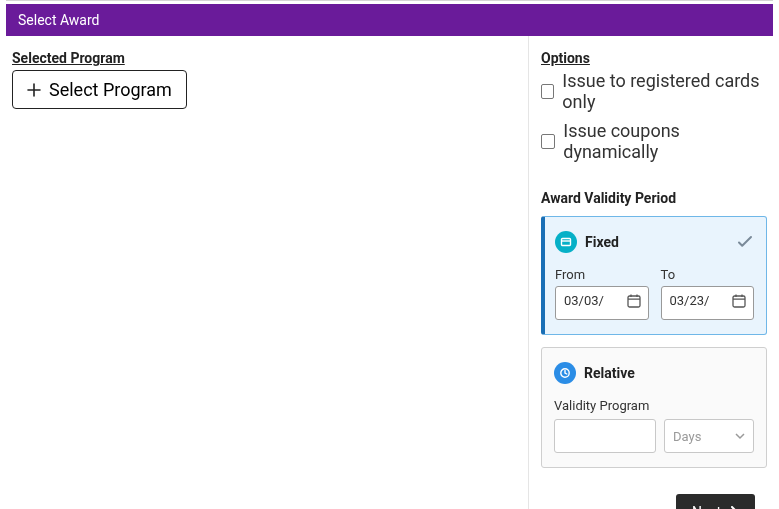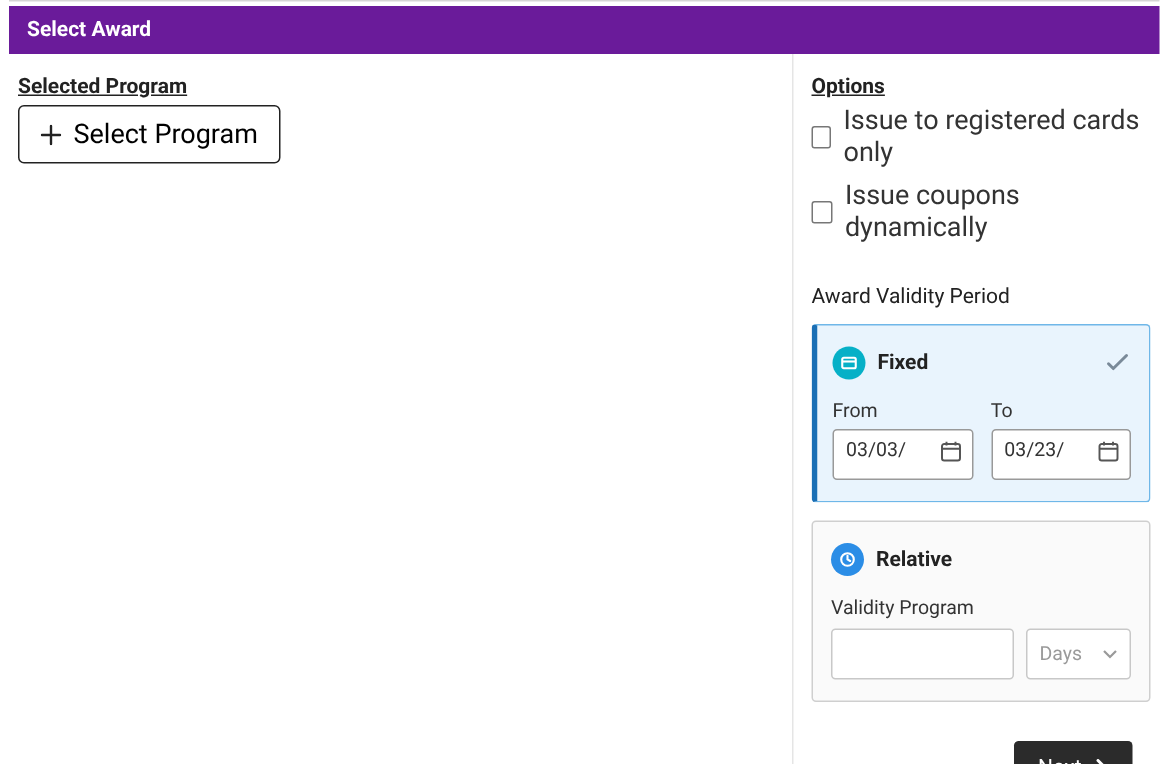--- a/index.html
+++ b/index.html
@@ -3,21 +3,21 @@
 <meta charset="utf-8">
 <style>
   * { box-sizing: border-box; font-family: -apple-system, BlinkMacSystemFont, "Segoe UI", Roboto, Arial, sans-serif; }
   body { margin: 0; padding: 0; background: #fff; width: 779px; }
   .page { width: 779px; }
   .topbar { border-top: 1px solid #d5d5d5; height: 4px; margin: 0 6px; }
   .header {
     background: #6a1b9a;
     color: #fff;
     padding: 8px 12px;
-    font-weight: 700;
+    font-weight: 400;
     font-size: 14px;
     margin: 0 6px 0 6px;
   }
   .body { display: flex; }
   .left {
     flex: 1;
     padding: 14px 12px;
     border-right: 1px solid #e5e5e5;
   }
   .right {
@@ -43,21 +43,21 @@
     cursor: pointer;
   }
   .plus { font-size: 16px; line-height: 1; }
   .checkbox-row {
     display: flex; align-items: center; gap: 8px;
     font-size: 18px; color: #333; margin-bottom: 8px;
   }
   .checkbox {
     width: 15px; height: 15px; border: 1.5px solid #777; border-radius: 2px;
   }
-  .sub-title { font-weight: 400; font-size: 14px; color: #222; margin-top: 28px; margin-bottom: 10px; }
+  .sub-title { font-weight: 700; font-size: 14px; color: #222; margin-top: 28px; margin-bottom: 10px; }
   .card {
     border: 1px solid #cfcfcf; border-radius: 3px; padding: 14px 12px; background: #fafafa;
     margin-bottom: 12px;
   }
   .card.selected {
     border: 1px solid #6fb7e8;
     border-left: 4px solid #1a6fb5;
     background: #e9f4fd;
     padding-left: 10px;
   }
@@ -83,21 +83,21 @@
     gap: 14px;
   }
   .date-input .val { width: 44px; overflow: hidden; white-space: nowrap; }
   .cal { color: #555; flex-shrink: 0; }
   .rel-label { font-size: 13px; color: #333; margin-bottom: 6px; }
   .rel-row { display: flex; gap: 8px; }
   .rel-input {
     flex: 1; height: 34px; border: 1px solid #c8c8c8; border-radius: 3px; background: #fff;
   }
   .rel-select {
-    width: 70px; height: 34px; border: 1px solid #c8c8c8; border-radius: 3px; background: #fff;
+    width: 90px; height: 34px; border: 1px solid #c8c8c8; border-radius: 3px; background: #fff;
     display: flex; align-items: center; justify-content: space-between; padding: 0 8px;
     font-size: 13px; color: #9a9a9a;
   }
   .footer {
     display: flex; justify-content: flex-end; padding: 14px 12px 6px 12px;
   }
   .btn-primary {
     display: inline-flex; align-items: center; gap: 8px;
     background: #2b2b2b; color: #fff; border: none; border-radius: 3px;
     padding: 10px 16px; font-size: 14px; font-weight: 400; cursor: pointer;

